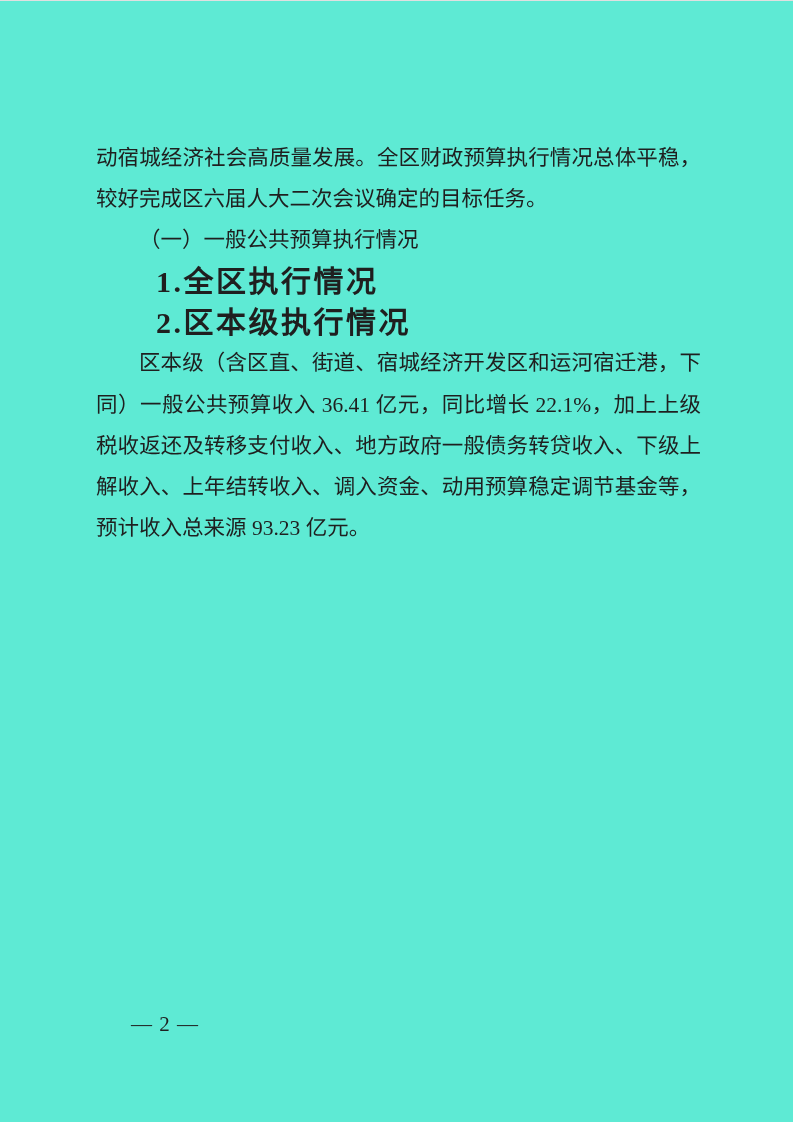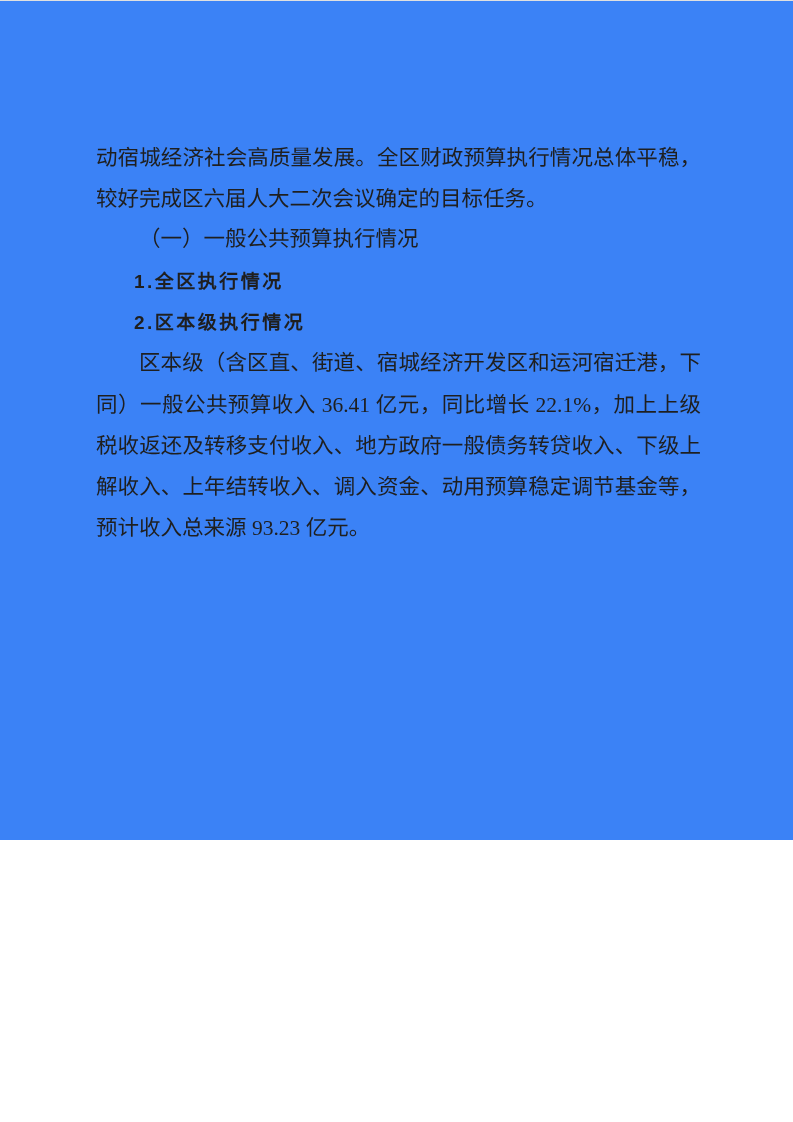--- a/index.html
+++ b/index.html
@@ -3,22 +3,22 @@
 <meta charset="utf-8">
 <style>
   html, body {
     margin: 0;
     padding: 0;
     background: #ffffff;
   }
   .page {
     position: relative;
     width: 793px;
-    height: 840px;
-    background: #3b82f6;
+    height: 1122px;
+    background: #5eead4;
     overflow: hidden;
     font-family: "Liberation Serif", "DejaVu Serif", serif;
     color: #1f1f1f;
   }
   .scan-edge {
     position: absolute;
     top: 0; left: 0; right: 0;
     height: 1px;
     background: #e0e0e0;
   }
@@ -36,27 +36,27 @@
     margin: 0;
     padding: 0;
     text-indent: 2em;
     word-break: break-all;
   }
   .content p.no-indent {
     text-indent: 0;
   }
   .heading-kai {
     
-    font-family: Liberation Mono, monospace;
+    font-family: Liberation Sans, sans-serif;
   }
   .heading-bold {
     
-    font-family: Liberation Sans, sans-serif;
+    font-family: Liberation Serif, serif;
     font-weight: 700;
-    font-size: 19px;
+    font-size: 30px;
     letter-spacing: 2.5px;
   }
   .page-number {
     position: absolute;
     left: 131px;
     top: 1012px;
     font-size: 21px;
     letter-spacing: 1px;
     color: #1f1f1f;
     font-family: "Liberation Serif", "DejaVu Serif", serif;

